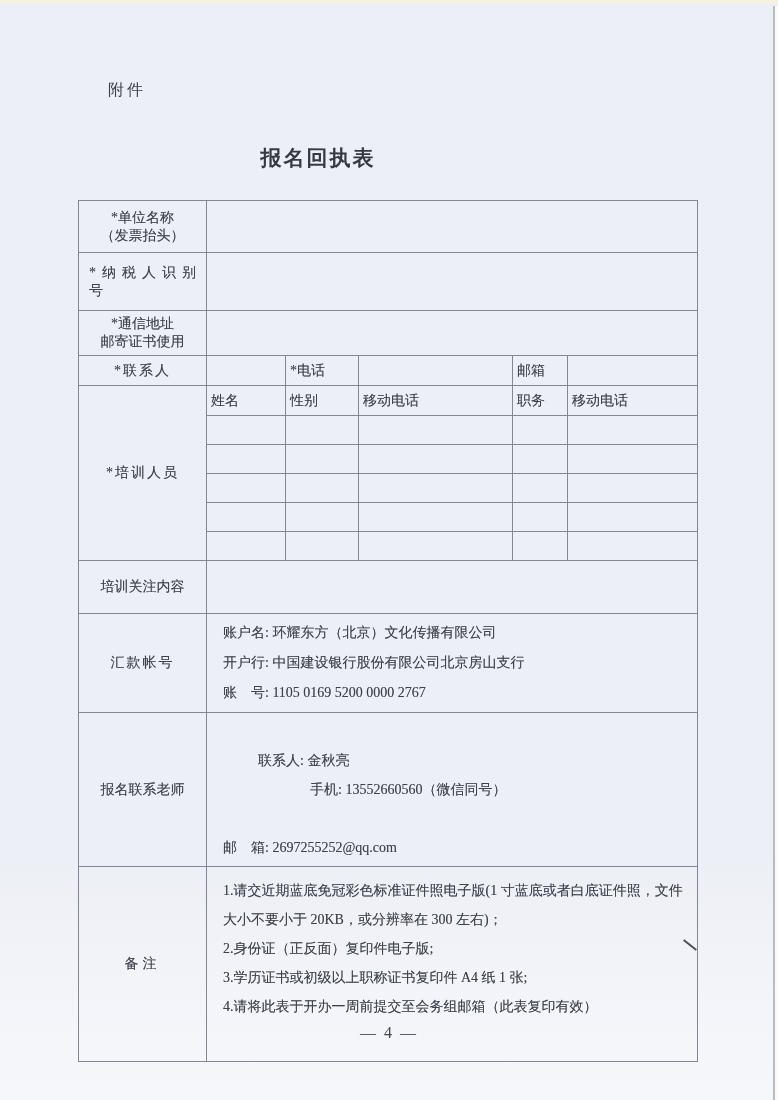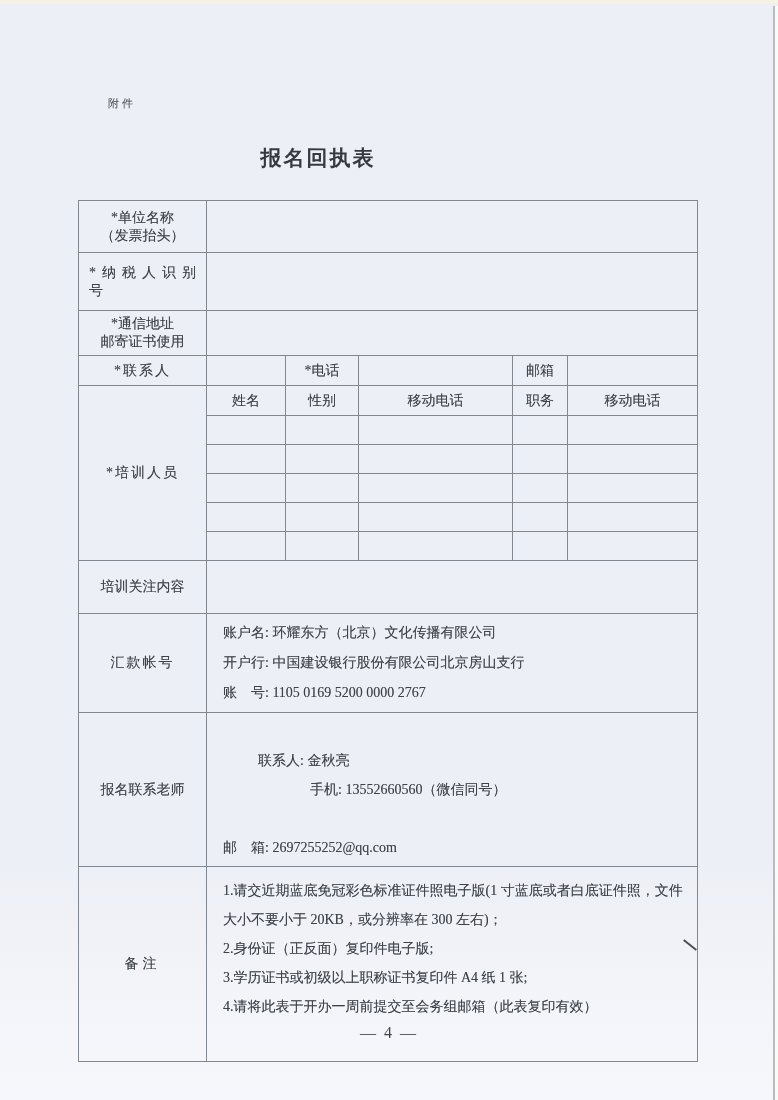--- a/index.html
+++ b/index.html
@@ -19,40 +19,40 @@
   }
   .scan-right-edge {
     position: absolute; right: 3px; top: 6px; width: 2px; height: 1094px;
     background: #b8bbc0;
   }
   .scan-right-sliver {
     position: absolute; right: 0; top: 6px; width: 3px; height: 1094px;
     background: #fbfbf6;
   }
   .attachment {
-    position: absolute; left: 108px; top: 96px;
-    font-size: 11px; letter-spacing: 3px;
+    position: absolute; left: 108px; top: 80px;
+    font-size: 16px; letter-spacing: 3px;
   }
   .title {
     position: absolute; left: 0; top: 144px; width: 636px;
     text-align: center; font-size: 21px; font-weight: bold;
     letter-spacing: 2px; color: #353a41;
   }
   table.form {
     position: absolute; left: 78px; top: 200px;
     width: 619px; border-collapse: collapse; table-layout: fixed;
   }
   table.form td {
     border: 1px solid #828892; padding: 4px;
     font-size: 14px; color: #3d424a;
     text-shadow: 0 0 0.5px rgba(61,66,74,0.45);
     overflow: hidden;
   }
   td.label { text-align: center; vertical-align: middle; }
-  td.cell-center { text-align: center; vertical-align: middle; }
+  td.cell-center { vertical-align: middle; }
   .ls2 { letter-spacing: 2px; }
   .ls4 { letter-spacing: 4px; }
   .justify-line { text-align: justify; text-align-last: justify; padding: 0 6px; }
   .left-line { text-align: left; padding: 0 6px; }
   tr.r-unit    { height: 52px; }
   tr.r-tax     { height: 58px; }
   tr.r-addr    { height: 44px; }
   tr.r-contact { height: 30px; }
   tr.r-thead   { height: 30px; }
   tr.r-person  { height: 29px; }

